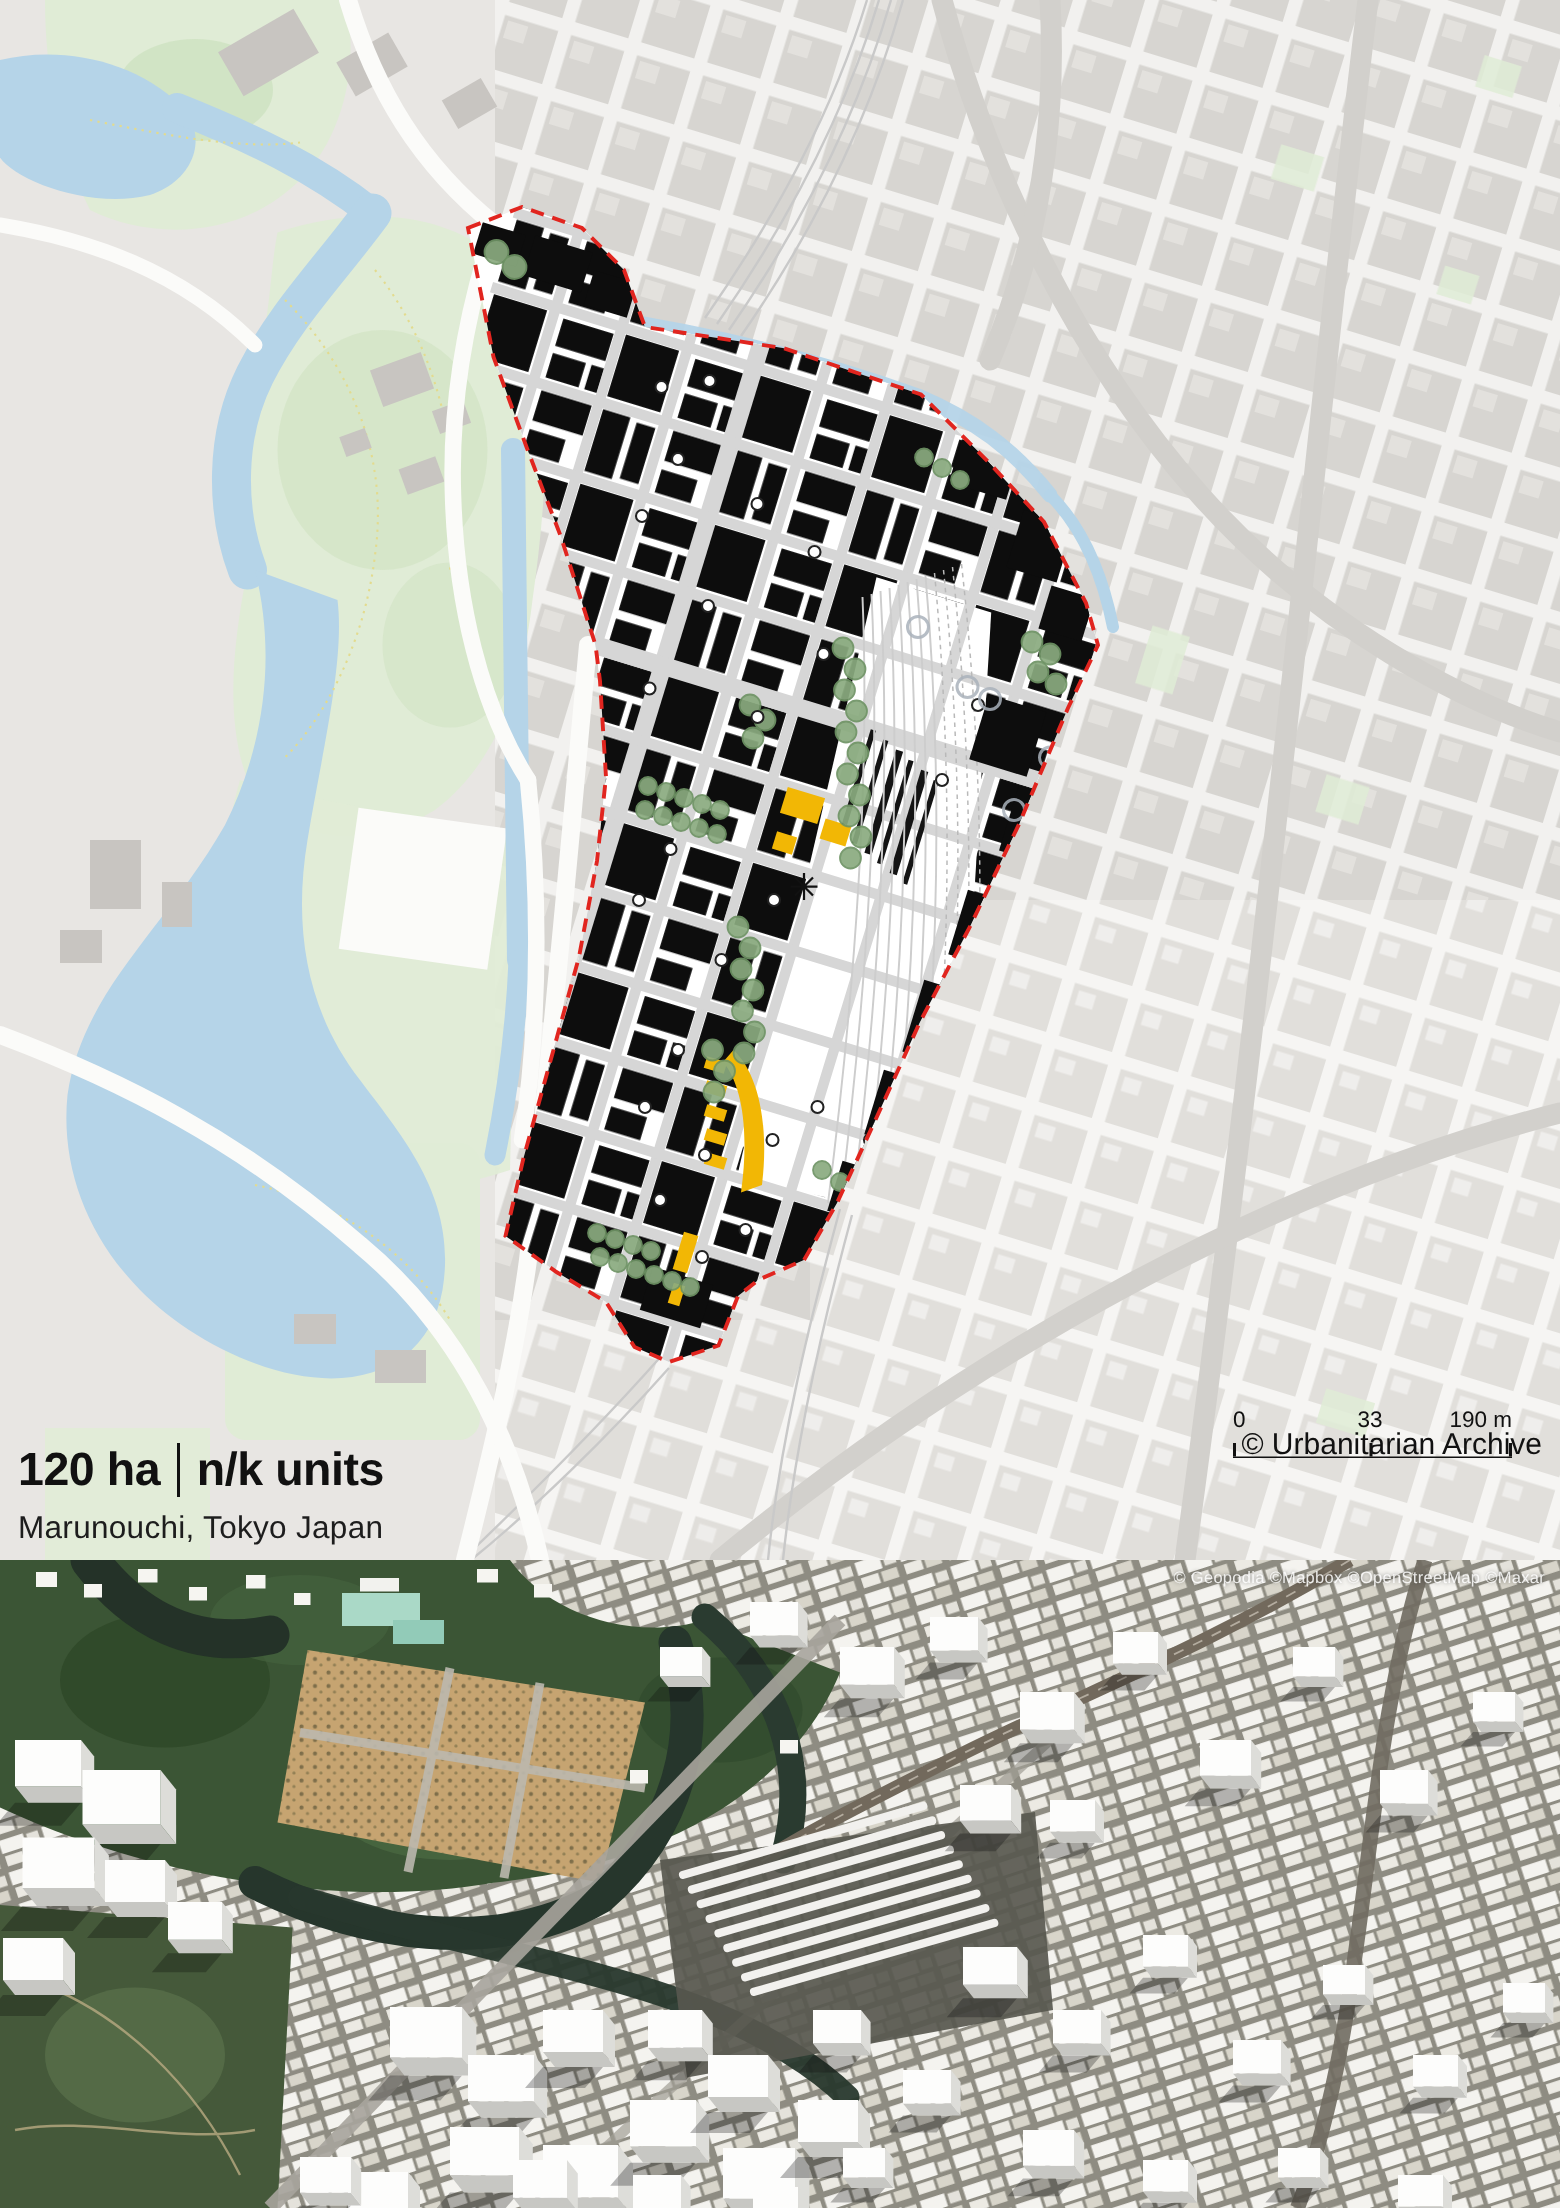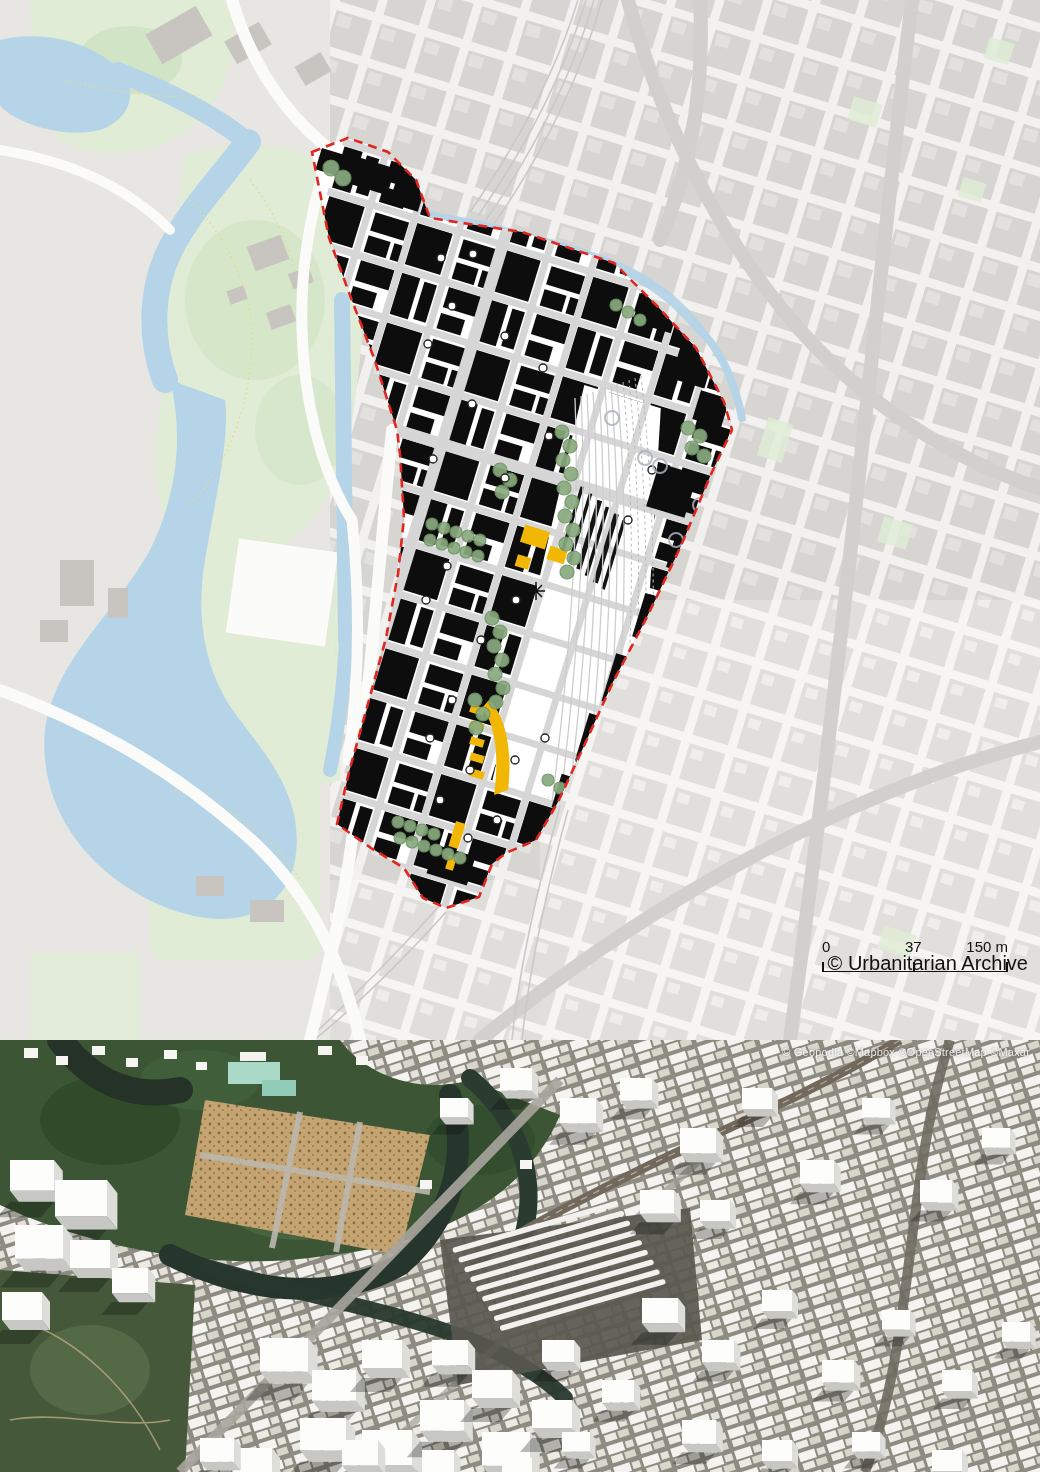--- a/index.html
+++ b/index.html
@@ -341,26 +341,34 @@
         </g>
 
         <g stroke="#111" stroke-width="1.5">
           <path d="M536,582 V600 M527,591 H545 M530,585 L542,597 M542,585 L530,597"></path>
         </g>
       </g>
 
       <path class="bnd" d="M312,152 L348,138 L388,152 L416,180 L430,218 L522,232 L614,263 L658,307 L696,348 L724,402 L732,430 L712,472 L680,548 L647,617 L613,682 L583,748 L558,802 L536,840 L506,853 L492,864 L479,897 L446,908 L423,898 L404,868 L371,848 L337,824 L349,772 L369,700 L386,638 L398,574 L404,518 L400,454 L397,430 L374,358 L351,298 L329,238 Z"></path>
     </svg>
 
+    <div class="caption">
+      <div class="stats">
+        <span>120 ha</span>
+        <span class="stat-divider"></span>
+        <span>n/k units</span>
+      </div>
+      <div class="location">Marunouchi, Tokyo Japan</div>
+    </div>
 
     <div class="scalebar">
       <div class="sb-labels">
         <span class="sb-zero">0</span>
-        <span class="sb-mid">37</span>
-        <span class="sb-end">150 m</span>
+        <span class="sb-mid">33</span>
+        <span class="sb-end">190 m</span>
       </div>
       <div class="sb-line">
         <span class="sb-tick t0"></span>
         <span class="sb-tick t1"></span>
         <span class="sb-tick t2"></span>
       </div>
     </div>
 
     <div class="map-attrib">© Urbanitarian Archive</div>
   </div>

